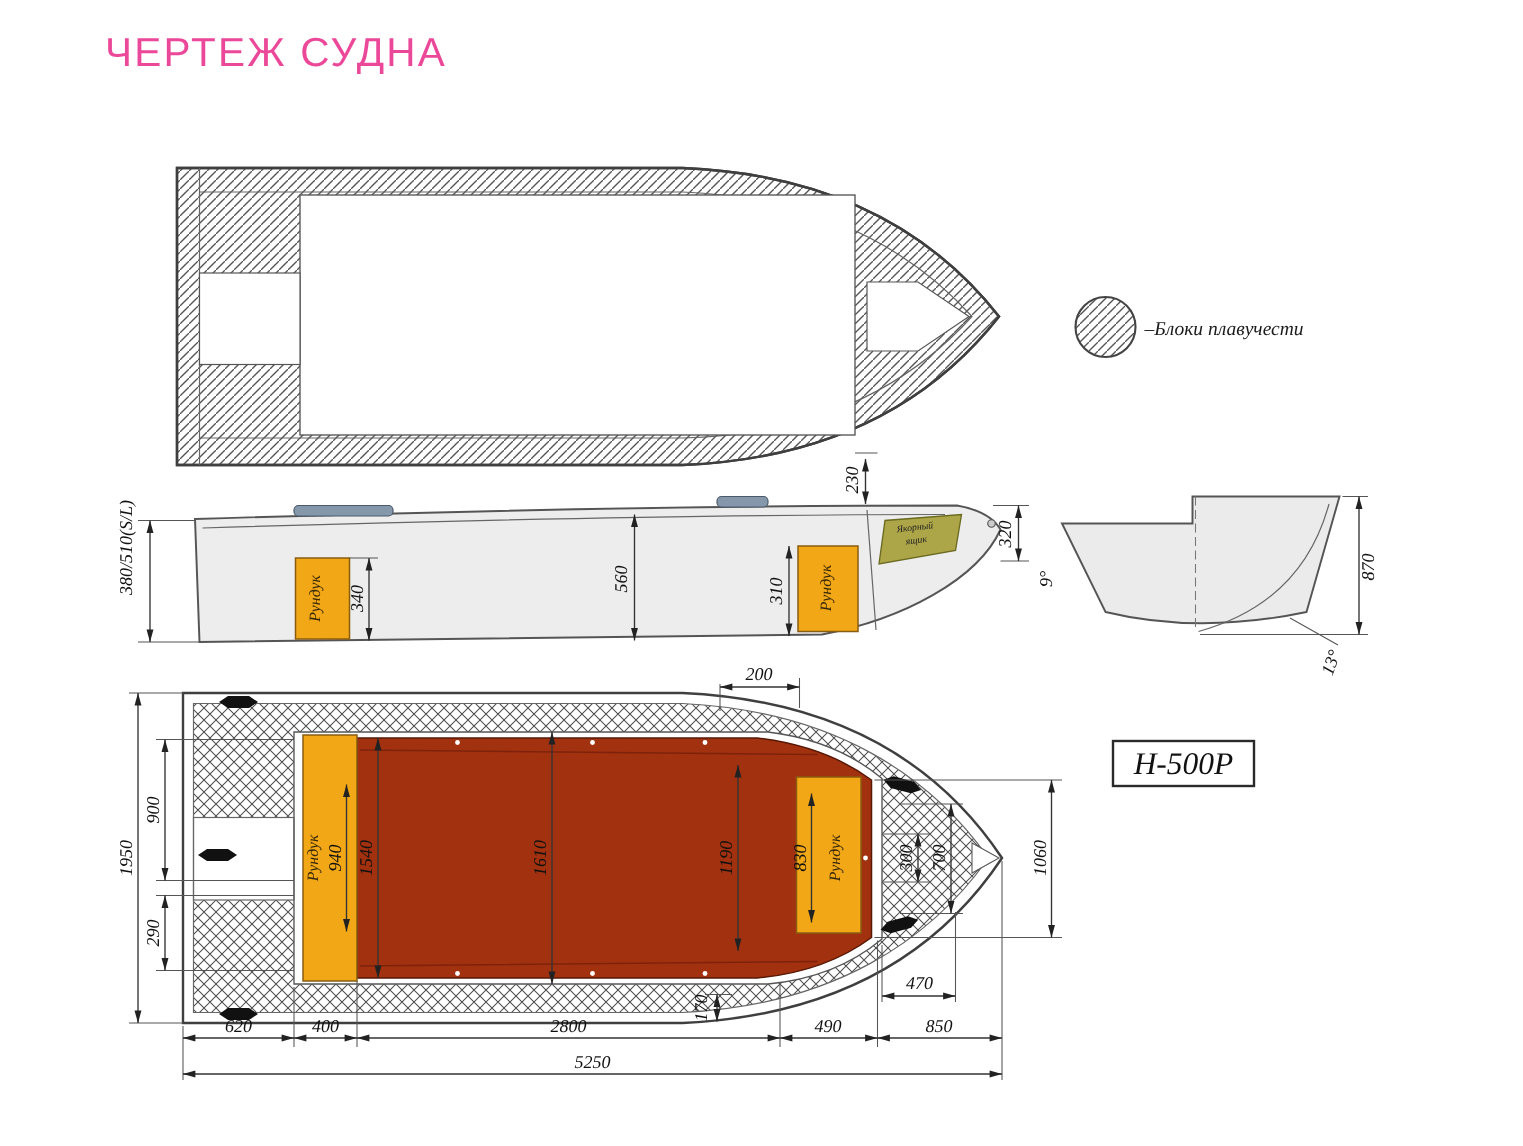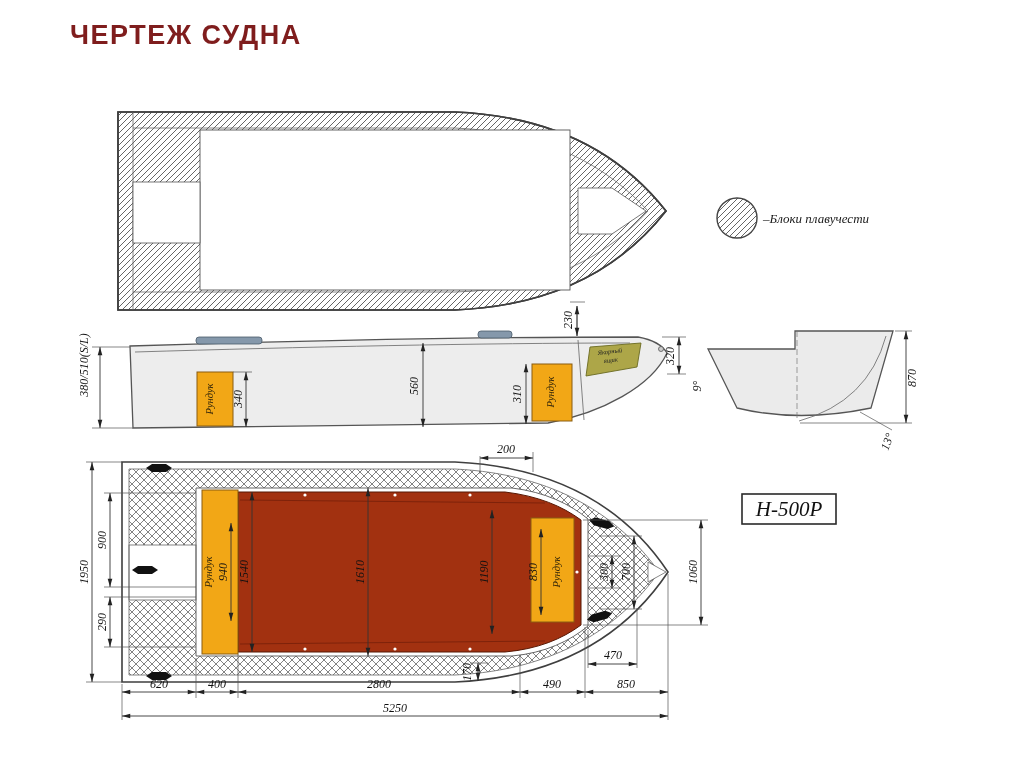--- a/index.html
+++ b/index.html
@@ -1,19 +1,19 @@
 <!DOCTYPE html>
 <html><head>
 <meta charset="utf-8">
 <style>
   html,body{margin:0;padding:0;background:#ffffff;}
   .page{position:relative;width:1015px;height:764px;background:#fff;overflow:hidden;
         font-family:"Liberation Sans", sans-serif;}
-  .title{position:absolute;left:70px;top:20px;font-size:27px;font-weight:700;
-         color:#7f1d1d;letter-spacing:1.5px;}
+  .title{position:absolute;left:70px;top:20px;font-size:27px;font-weight:400;
+         color:#ec4899;letter-spacing:1.5px;}
   svg{position:absolute;left:0;top:0;}
   .dim  { stroke:#333; stroke-width:0.9; fill:none;
           marker-start:url(#arw); marker-end:url(#arw); }
   .ext  { stroke:#555; stroke-width:0.7; fill:none; }
   .thin { stroke:#666; stroke-width:0.8; fill:none; }
   .outline { stroke:#3f3f3f; stroke-width:1.6; fill:#fff; }
   .dim-t { font:italic 12px "Liberation Serif", serif; fill:#111; }
   .lbl   { font:italic 10.5px "Liberation Serif", serif; fill:#33260a; }
   .tiny  { font:italic 6.5px "Liberation Serif", serif; fill:#222; }
   .legend-t { font:italic 13px "Liberation Serif", serif; fill:#1a1a1a; }

